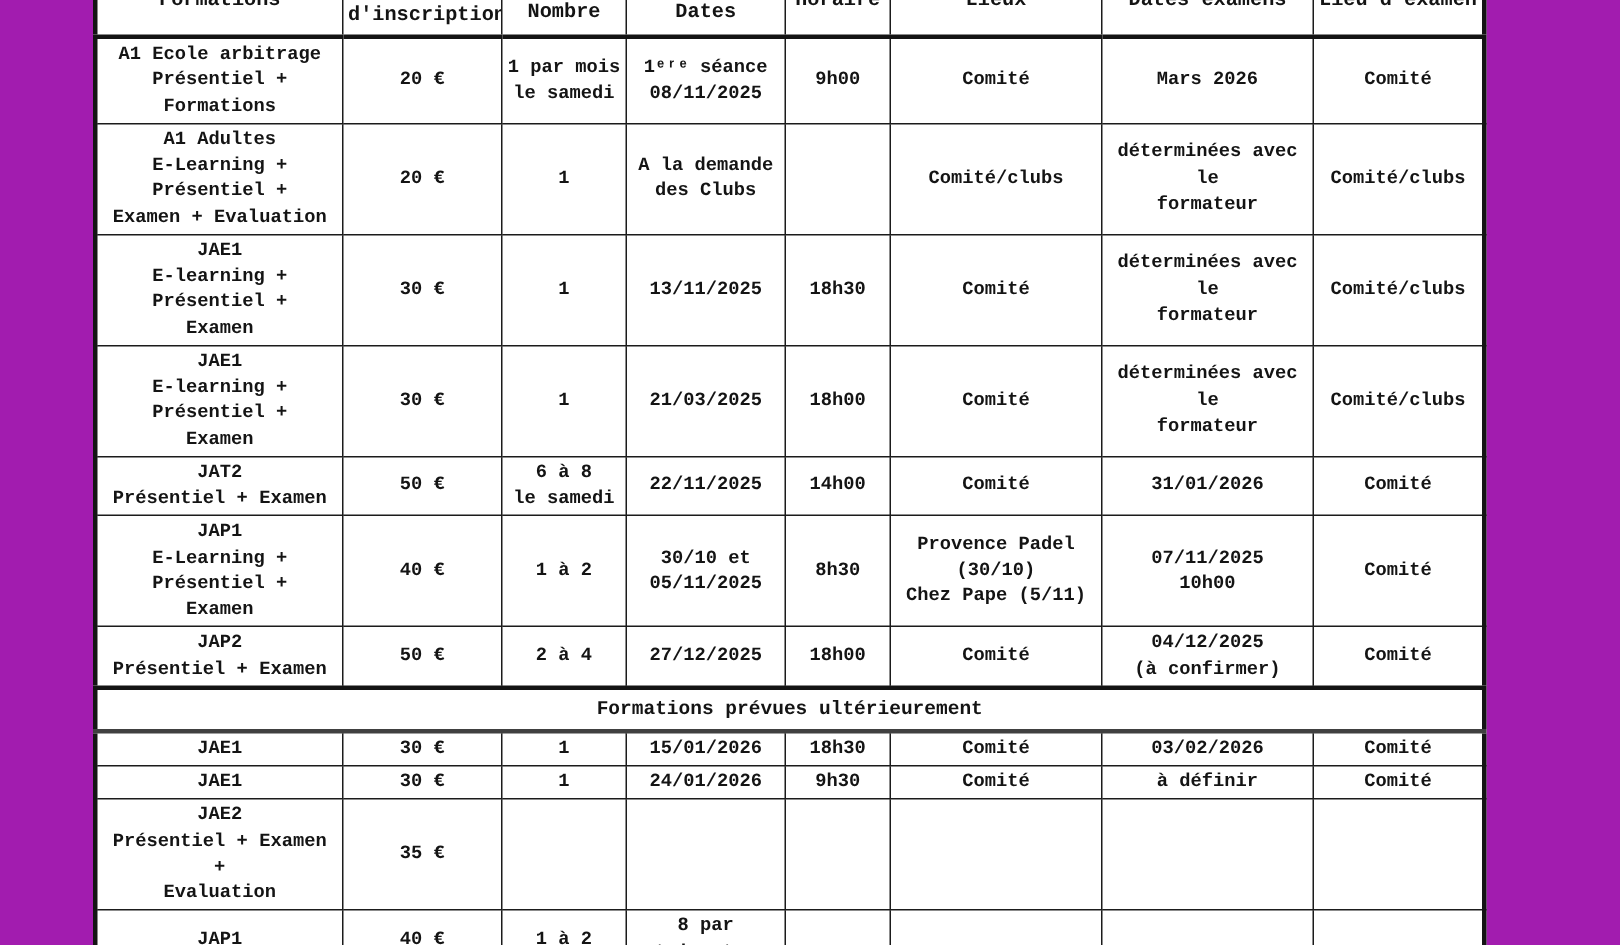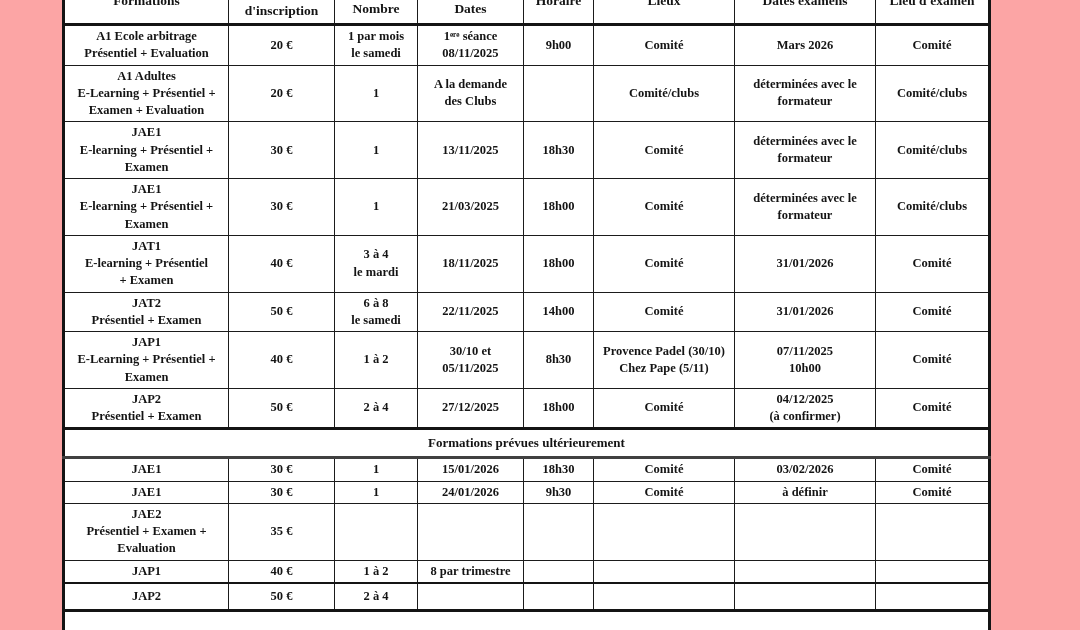--- a/index.html
+++ b/index.html
@@ -5,22 +5,22 @@
   html, body {
     margin: 0;
     padding: 0;
     background: #ffffff;
   }
   .page {
     position: relative;
     width: 1080px;
     height: 630px;
     overflow: hidden;
-    background: #fca5a5;
-    font-family: Liberation Serif, serif;
+    background: #a21caf;
+    font-family: Liberation Mono, monospace;
     color: #141414;
   }
   table.formations {
     position: absolute;
     left: 62px;
     top: -21px;
     width: 926px;
     border-collapse: collapse;
     table-layout: fixed;
     background: #ffffff;
@@ -88,21 +88,21 @@
         <th class="th-low">Dates</th>
         <th>Horaire</th>
         <th>Lieux</th>
         <th>Dates examens</th>
         <th>Lieu d'examen</th>
       </tr>
     </thead>
     <tbody id="upper-body">
         <tr style="height: 33px;">
           <td>A1 Ecole arbitrage
-Présentiel + Evaluation</td>
+Présentiel + Formations</td>
           <td>20 €</td>
           <td>1 par mois
 le samedi</td>
           <td>1ᵉʳᵉ séance
 08/11/2025</td>
           <td>9h00</td>
           <td>Comité</td>
           <td>Mars 2026</td>
           <td>Comité</td>
         </tr>
@@ -138,33 +138,20 @@
 E-learning + Présentiel +
 Examen</td>
           <td>30 €</td>
           <td>1</td>
           <td>21/03/2025</td>
           <td>18h00</td>
           <td>Comité</td>
           <td>déterminées avec le
 formateur</td>
           <td>Comité/clubs</td>
-        </tr>
-        <tr style="height: 44px;">
-          <td>JAT1
-E-learning + Présentiel
-+ Examen</td>
-          <td>40 €</td>
-          <td>3 à 4
-le mardi</td>
-          <td>18/11/2025</td>
-          <td>18h00</td>
-          <td>Comité</td>
-          <td>31/01/2026</td>
-          <td>Comité</td>
         </tr>
         <tr style="height: 35px;">
           <td>JAT2
 Présentiel + Examen</td>
           <td>50 €</td>
           <td>6 à 8
 le samedi</td>
           <td>22/11/2025</td>
           <td>14h00</td>
           <td>Comité</td>

